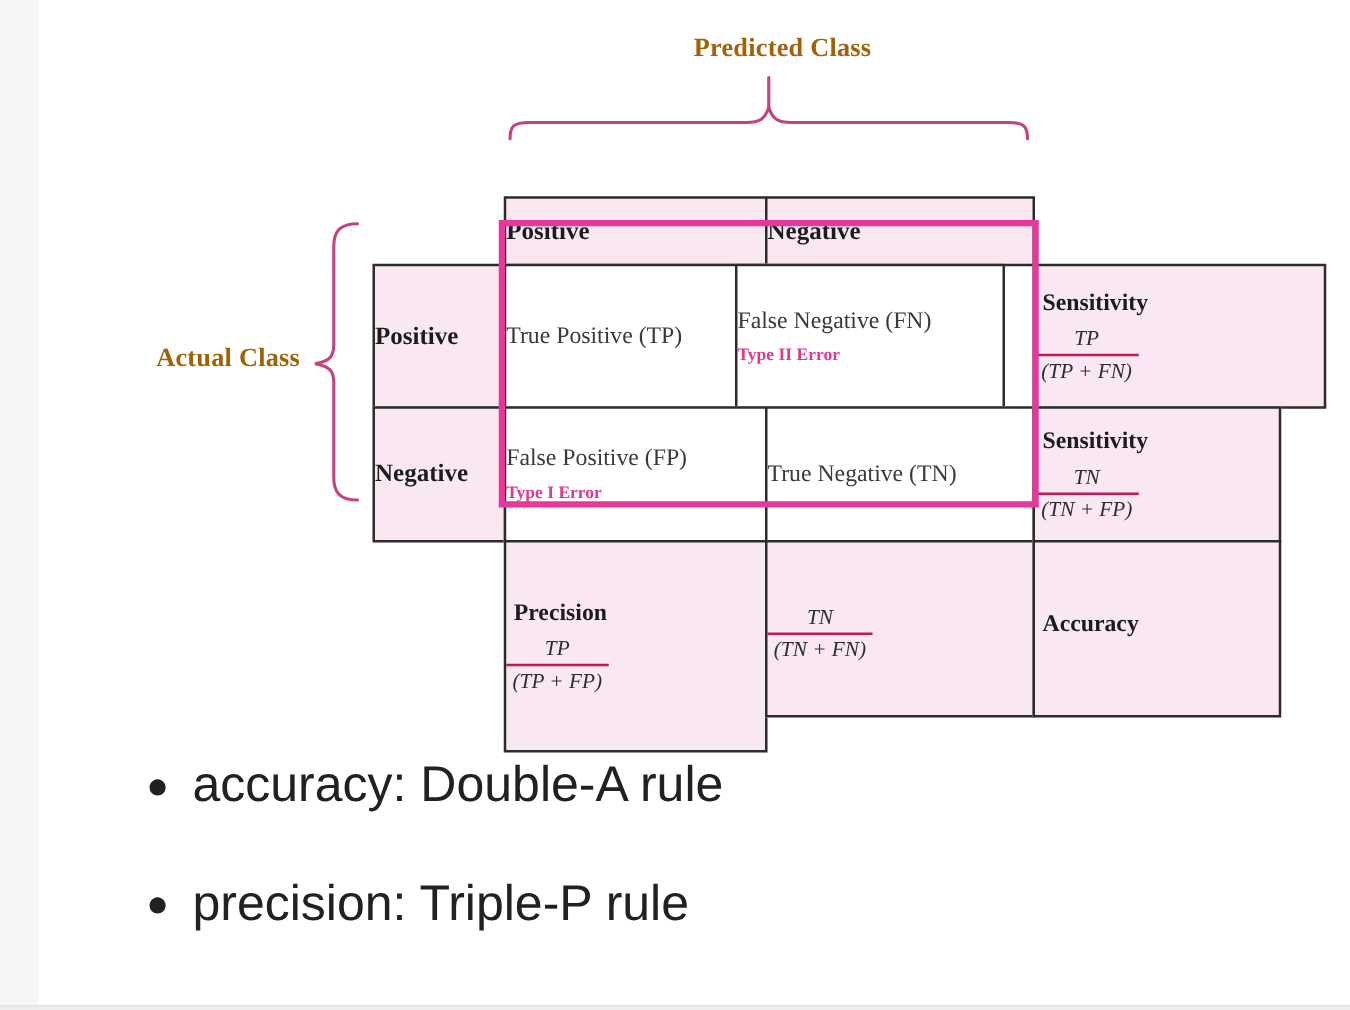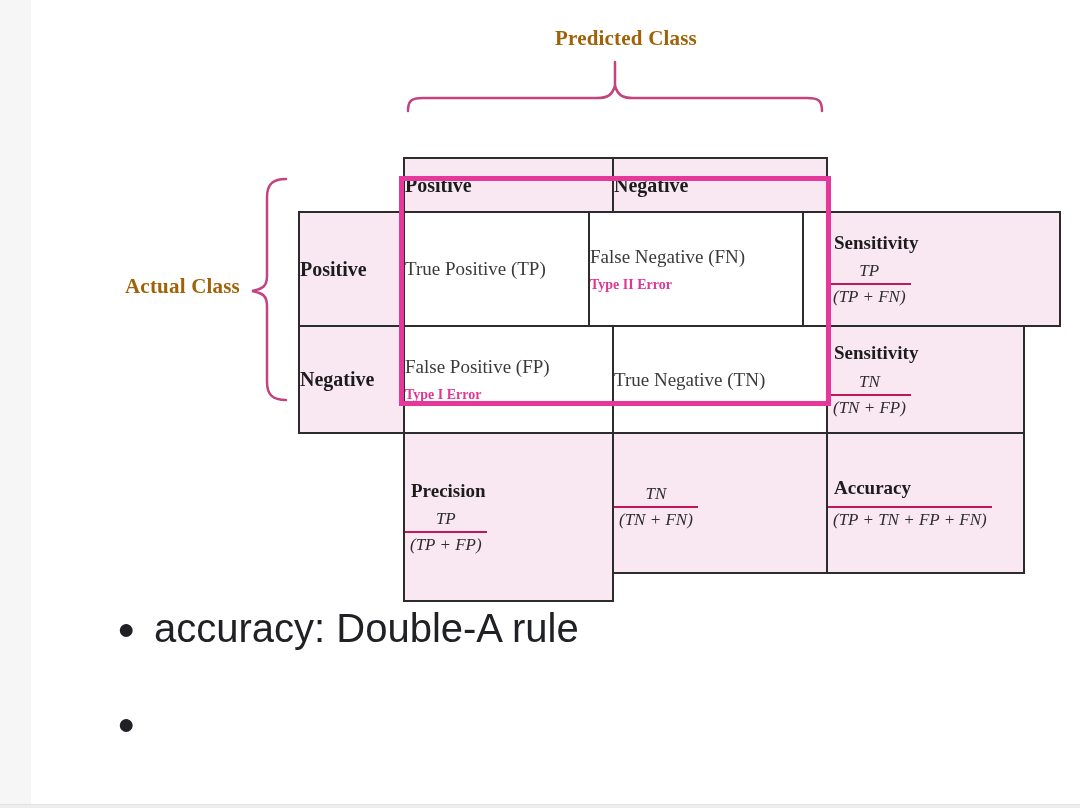--- a/index.html
+++ b/index.html
@@ -120,30 +120,30 @@
   </div>
   <div id="m-npv" class="cell pink">
     <div class="frac">
       <span class="num">TN</span>
       <span class="den">(TN + FN)</span>
     </div>
   </div>
   <div id="m-acc" class="cell pink">
     <div class="metric-title">Accuracy</div>
     <div class="frac">
-      <span class="den">(TP + TN + FP + FN)</span>
     </div>
   </div>
 
   <div id="matrix-highlight" class="abs"></div>
 </div>
 
 <div id="notes" class="abs">
   <div class="note-item">
     <span class="note-bullet">●</span>
     <span>accuracy: Double-A rule</span>
   </div>
   <div class="note-item">
     <span class="note-bullet">●</span>
+    <span>precision: Triple-P rule</span>
   </div>
 </div>
 
 <div id="bottom-bar" class="abs"></div>
 
 </body></html>

